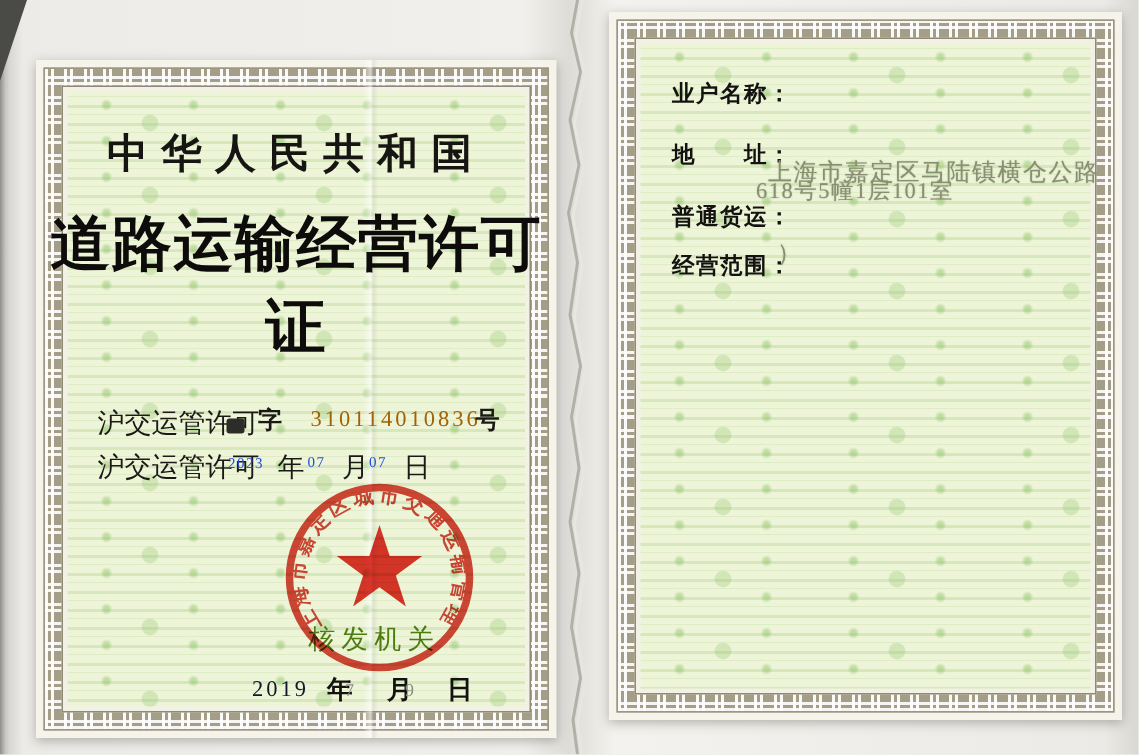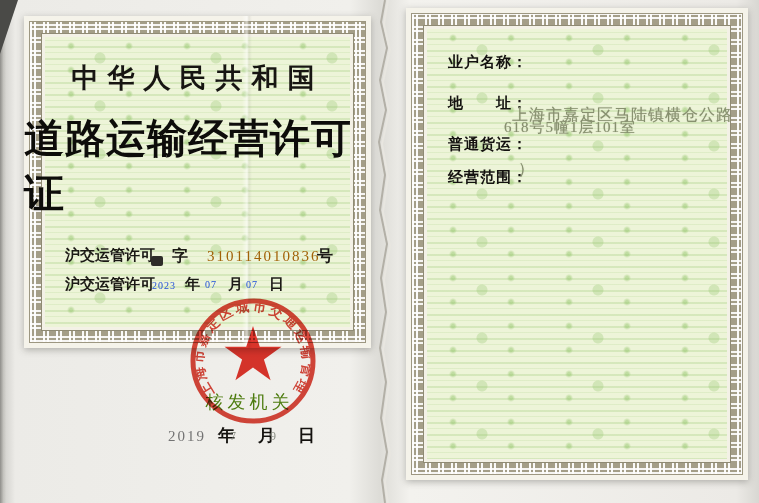--- a/index.html
+++ b/index.html
@@ -10,60 +10,60 @@
     overflow:hidden;
   }
   .scan{position:relative;width:759px;height:503px;
     background:linear-gradient(90deg,#c9c8c4 0,#ecebe7 2%,#f1f0ec 46%,#dddcd7 50%,#f3f2ee 54%,#eceae6 97%,#d8d7d2 100%);}
   .corner-shadow{position:absolute;left:0;top:0;width:18px;height:54px;
     background:#4a4a47;clip-path:polygon(0 0,100% 0,0 100%);}
   .left-edge{position:absolute;left:0;top:0;width:6px;height:503px;
     background:linear-gradient(90deg,#8f8e8a,#c6c5c0 60%,transparent);}
   
   .page{position:absolute;background:#f5f3ea;box-shadow:0 2px 7px rgba(60,60,55,.35);}
-  .page-left{left:24px;top:16px;width:347px;height:332px;}
+  .page-left{left:24px;top:40px;width:347px;height:452px;}
   .page-right{left:406px;top:8px;width:342px;height:472px;}
   .ornate{position:absolute;inset:5px;border:1px solid #9d9781;
     background:
       repeating-linear-gradient(90deg,rgba(255,255,255,.95) 0 2px,transparent 2px 4px,rgba(255,255,255,.95) 4px 6px,transparent 6px 13px),
       repeating-linear-gradient(0deg,rgba(255,255,255,.9) 0 2px,transparent 2px 4px,rgba(255,255,255,.9) 4px 6px,transparent 6px 13px),
       #a49e88;}
   .paper{position:absolute;inset:11px;border:1px solid #8f8a74;
     box-shadow:0 0 0 3px #f3f1e6 inset;
     background-color:#edf4d8;
     background-image:
       radial-gradient(circle,rgba(146,196,106,.50) 1.5px,rgba(146,196,106,.22) 3px,transparent 4px),
       radial-gradient(circle,rgba(146,196,106,.30) 5px,transparent 6px),
       repeating-linear-gradient(180deg,rgba(146,196,106,.26) 0 2px,transparent 2px 6px,rgba(146,196,106,.16) 6px 7px,transparent 7px 12px);
     background-size:58px 24px,116px 48px,auto;}
   .crease{position:absolute;top:0;bottom:0;width:10px;
     background:linear-gradient(90deg,transparent,rgba(255,255,255,.55) 50%,rgba(120,120,110,.12) 70%,transparent);}
   .content{position:absolute;inset:0;}
   
   .country{position:absolute;left:0;right:0;top:44px;text-align:center;
     font-size:27px;font-weight:600;letter-spacing:9px;color:#171512;}
-  .doc-title{position:absolute;left:0;right:0;top:95px;text-align:left;
+  .doc-title{position:absolute;left:0;right:0;top:95px;text-align:center;
     font-size:40px;font-weight:900;letter-spacing:1px;color:#0d0c0a;}
   .subtitle{position:absolute;left:0;right:0;top:167px;text-align:center;
     font-size:23px;font-weight:600;letter-spacing:5px;color:#1c1a17;}
   .license-line,.validity-line{position:absolute;left:0;right:0;color:#1b1915;}
   .license-line{top:230px;}
   .validity-line{top:259px;}
   .lp{position:absolute;white-space:nowrap;}
-  .b15{font-size:15px;font-weight:700;}
+  .b15{font-size:18px;font-weight:400;}
   .b16{font-size:16px;font-weight:700;}
   .num{font-size:15px;color:#a16207;letter-spacing:2px;}
   .gray-num{font-size:10px;color:#1d4ed8;letter-spacing:1px;}
   .redact{display:inline-block;width:12px;height:10px;background:#2e2c29;border-radius:2px;filter:blur(.4px);}
   .seal{position:absolute;left:154px;top:270px;width:150px;height:150px;
     mix-blend-mode:multiply;opacity:.92;z-index:2;}
   .issuer{position:absolute;left:153px;top:374px;width:145px;text-align:center;
     font-size:18px;font-weight:400;letter-spacing:4px;color:#4d7c0f;z-index:1;}
   .issue-date{position:absolute;left:0;top:408px;right:0;height:26px;z-index:3;}
-  .d-year{left:144px;font-size:15px;color:#737373;letter-spacing:2px;top:4px;}
+  .d-year{left:144px;font-size:15px;color:#0f172a;letter-spacing:2px;top:4px;}
   .d-unit{font-size:17px;font-weight:600;color:#14120f;}
   .d-u1{left:194px;} .d-u2{left:234px;} .d-u3{left:274px;}
   .d-f1{left:206px;top:5px;} .d-f2{left:246px;top:5px;}
   .d-faint{font-size:12px;color:#898d83;}
   
   .field-label{position:absolute;font-size:15px;font-weight:700;letter-spacing:1px;color:#141210;white-space:pre;}
   .field-value{position:absolute;font-size:16px;color:#87906f;letter-spacing:1px;white-space:nowrap;
     text-shadow:0 0 1px rgba(135,144,111,.6);}
   
   .gap-tear{position:absolute;left:371px;top:0;width:36px;height:503px;}

